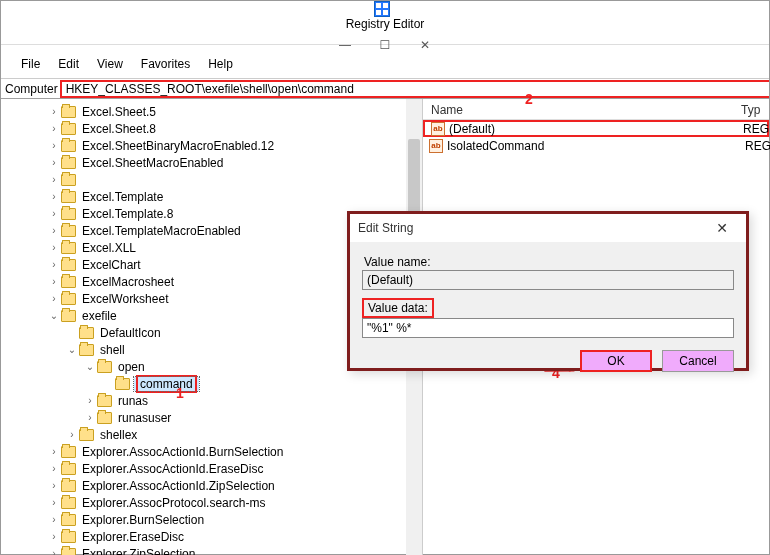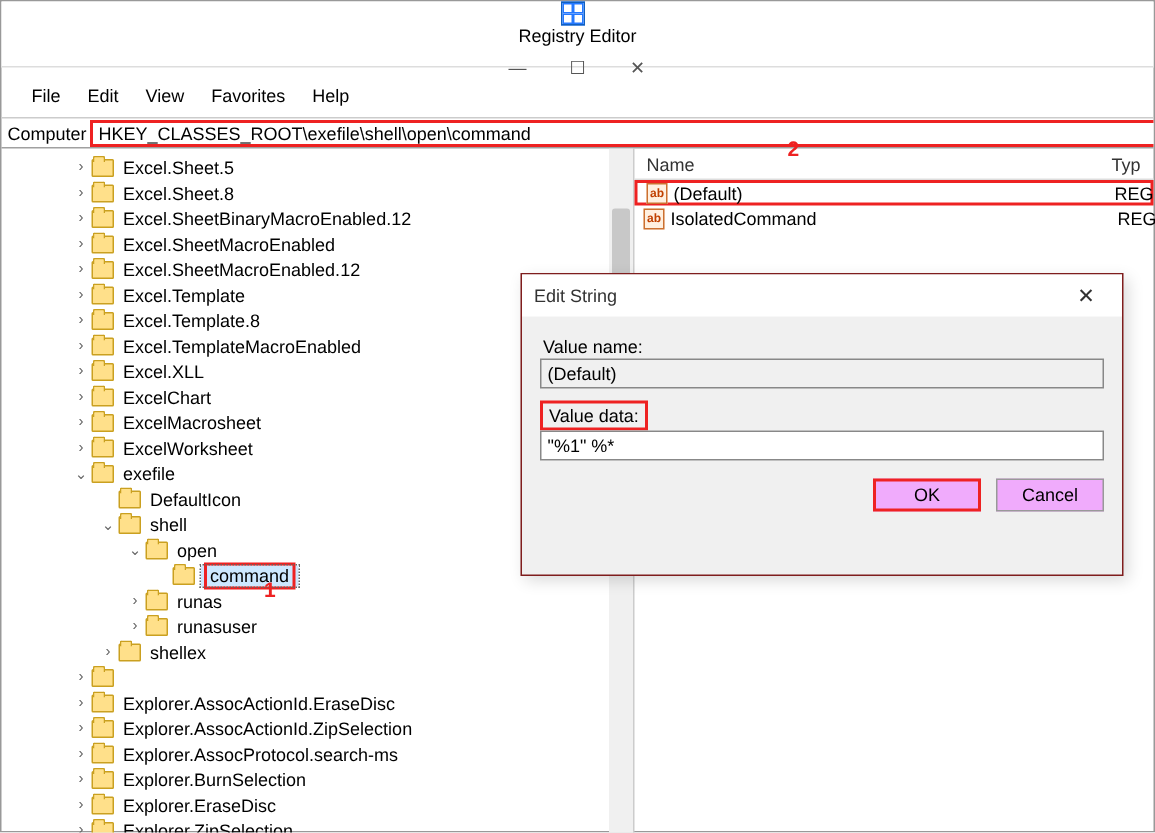--- a/index.html
+++ b/index.html
@@ -32,21 +32,21 @@
   .toggle { width:14px; text-align:center; color:#666; font-size:10px; }
   .folder { width:15px; height:12px; background:#ffe08a; border:1px solid #caa020; border-radius:1px; margin-right:4px; position:relative; }
   .folder::before { content:""; position:absolute; top:-3px; left:0; width:6px; height:3px; background:#ffe08a; border:1px solid #caa020; border-bottom:none; border-radius:1px 1px 0 0; }
   .node.sel .label { background:#cde8ff; outline:1px dotted #666; }
   .label { padding:0 2px; }
   .hl-cmd { border:2px solid #e22; padding:0 2px; }
   
   .ann { position:absolute; color:#e22; font-weight:bold; font-size:14px; }
   .arrow { position:absolute; }
   
-  .dialog { position:absolute; left:346px; top:181px; width:402px; height:202px; background:#f0f0f0; border:1px solid #7f1d1d; box-shadow:3px 3px 10px rgba(0,0,0,0.15); }
+  .dialog { position:absolute; left:346px; top:210px; width:402px; height:160px; background:#f0f0f0; border:3px solid #7f1d1d; box-shadow:3px 3px 10px rgba(0,0,0,0.15); }
   .dlg-title { height:28px; display:flex; align-items:center; padding:0 8px; background:#fff; }
   .dlg-title span { flex:1; color:#333; }
   .dlg-close { width:32px; text-align:center; color:#333; font-size:14px; }
   .dlg-body { padding:8px 12px 6px 12px; }
   .dlg-label { font-size:12px; margin-top:4px; padding:1px 2px; display:inline-block; }
   .dlg-input { width:100%; height:20px; border:1px solid #888; background:#fff; padding:0 4px; font-size:12px; }
   .dlg-input.ro { background:#f0f0f0; }
   .vdata-label-box { border:2px solid #e22; display:inline-block; padding:0 2px; margin-top:8px; }
   .dlg-btns { display:flex; justify-content:flex-end; gap:10px; padding:6px 12px 10px 0; }
   .dlg-btn { width:72px; height:22px; border:1px solid #999; background:#f0abfc; display:flex; align-items:center; justify-content:center; }
@@ -106,21 +106,20 @@
           <span class="label">Excel.SheetBinaryMacroEnabled.12</span>
         </div>
         <div class="node" style="padding-left: 46px;">
           <span class="toggle">›</span>
           <span class="folder"></span>
           <span class="label">Excel.SheetMacroEnabled</span>
         </div>
         <div class="node" style="padding-left: 46px;">
           <span class="toggle">›</span>
           <span class="folder"></span>
-          <span class="label">Excel.SheetMacroEnabled.12</span>
         </div>
         <div class="node" style="padding-left: 46px;">
           <span class="toggle">›</span>
           <span class="folder"></span>
           <span class="label">Excel.Template</span>
         </div>
         <div class="node" style="padding-left: 46px;">
           <span class="toggle">›</span>
           <span class="folder"></span>
           <span class="label">Excel.Template.8</span>
@@ -186,20 +185,21 @@
           <span class="label">runasuser</span>
         </div>
         <div class="node" style="padding-left: 64px;">
           <span class="toggle">›</span>
           <span class="folder"></span>
           <span class="label">shellex</span>
         </div>
         <div class="node" style="padding-left: 46px;">
           <span class="toggle">›</span>
           <span class="folder"></span>
+          <span class="label">Explorer.AssocActionId.BurnSelection</span>
         </div>
         <div class="node" style="padding-left: 46px;">
           <span class="toggle">›</span>
           <span class="folder"></span>
           <span class="label">Explorer.AssocActionId.EraseDisc</span>
         </div>
         <div class="node" style="padding-left: 46px;">
           <span class="toggle">›</span>
           <span class="folder"></span>
           <span class="label">Explorer.AssocActionId.ZipSelection</span>

